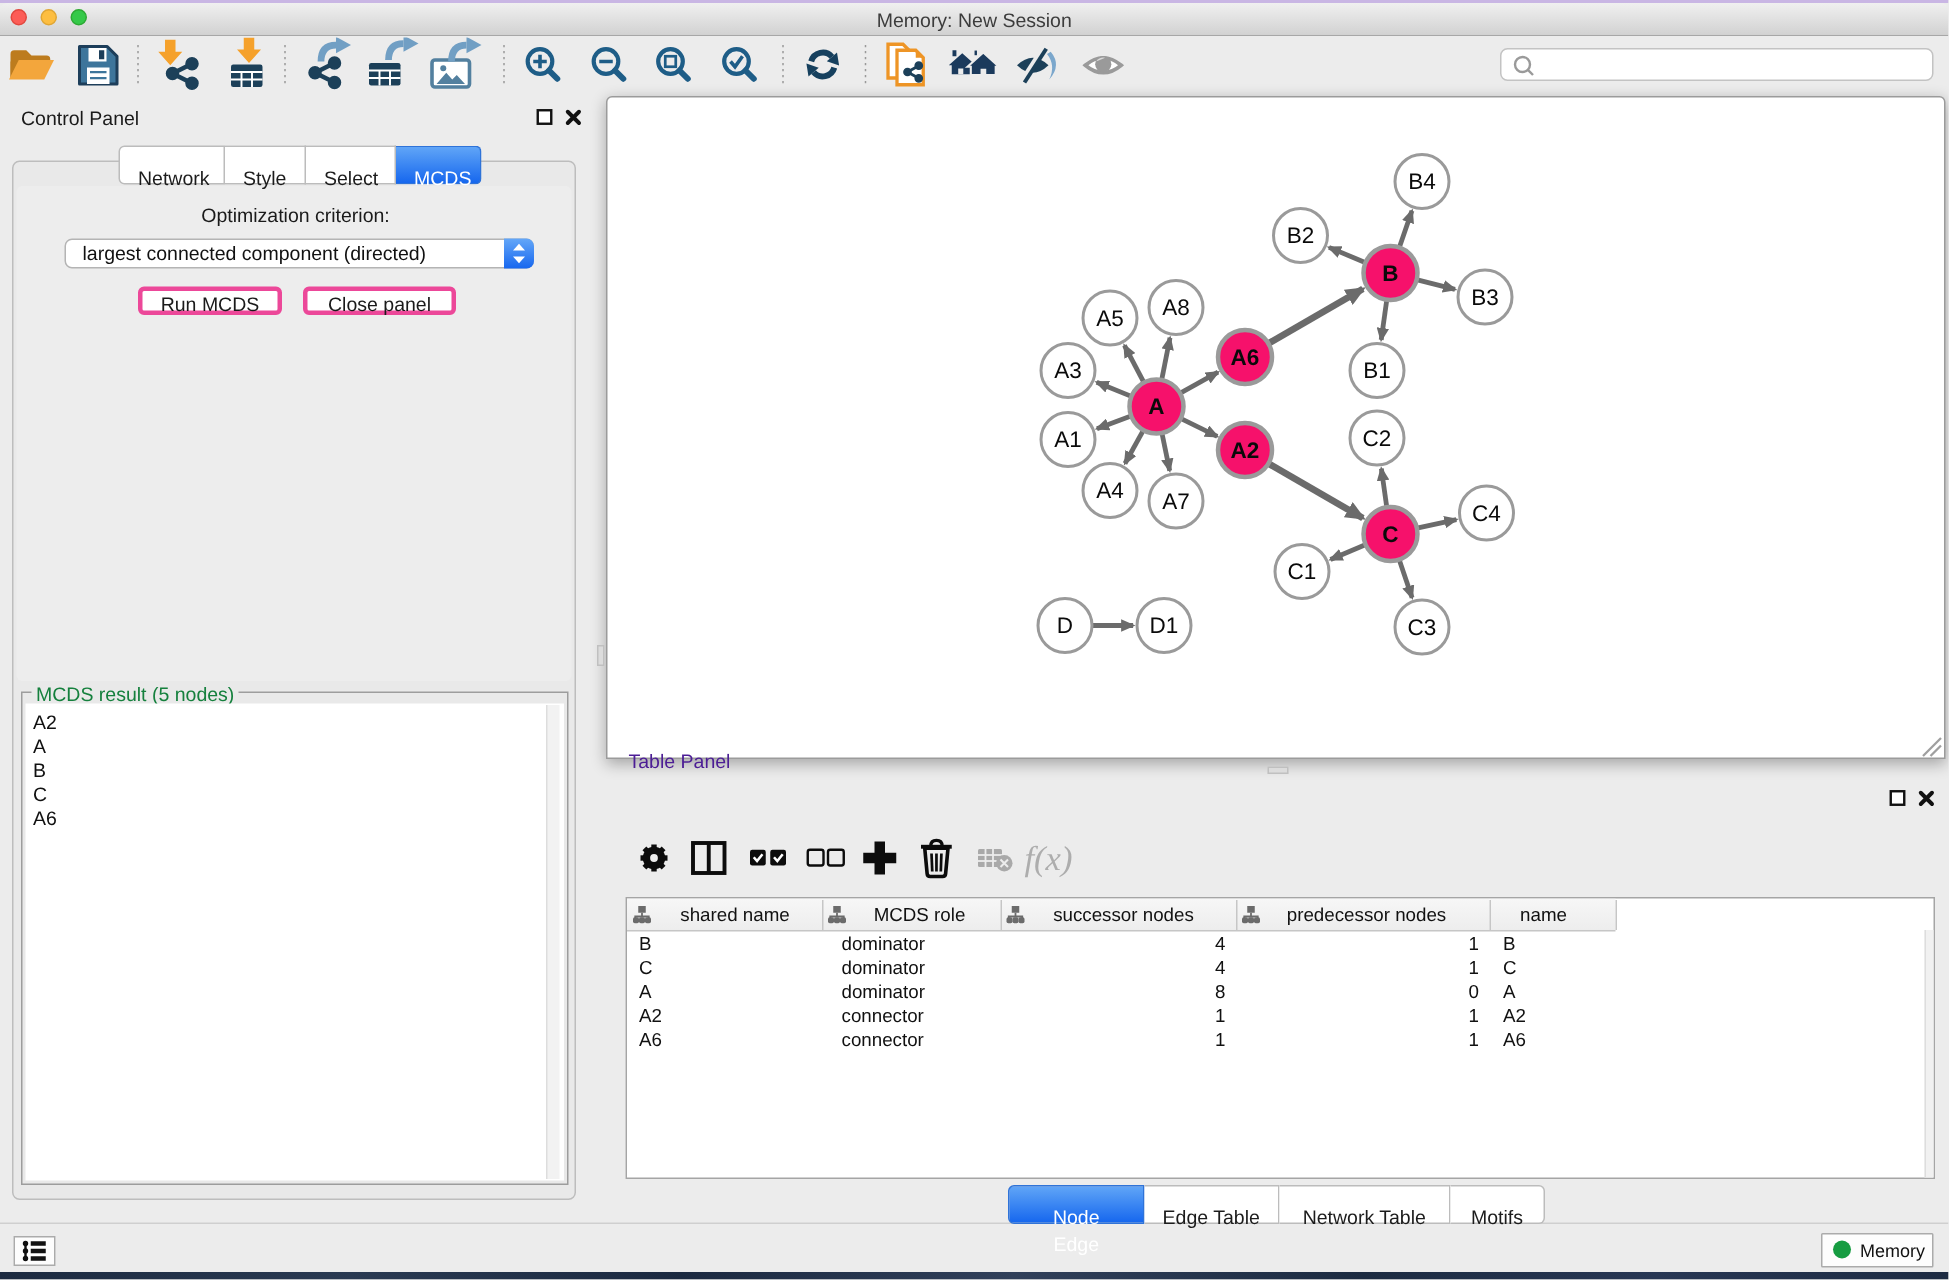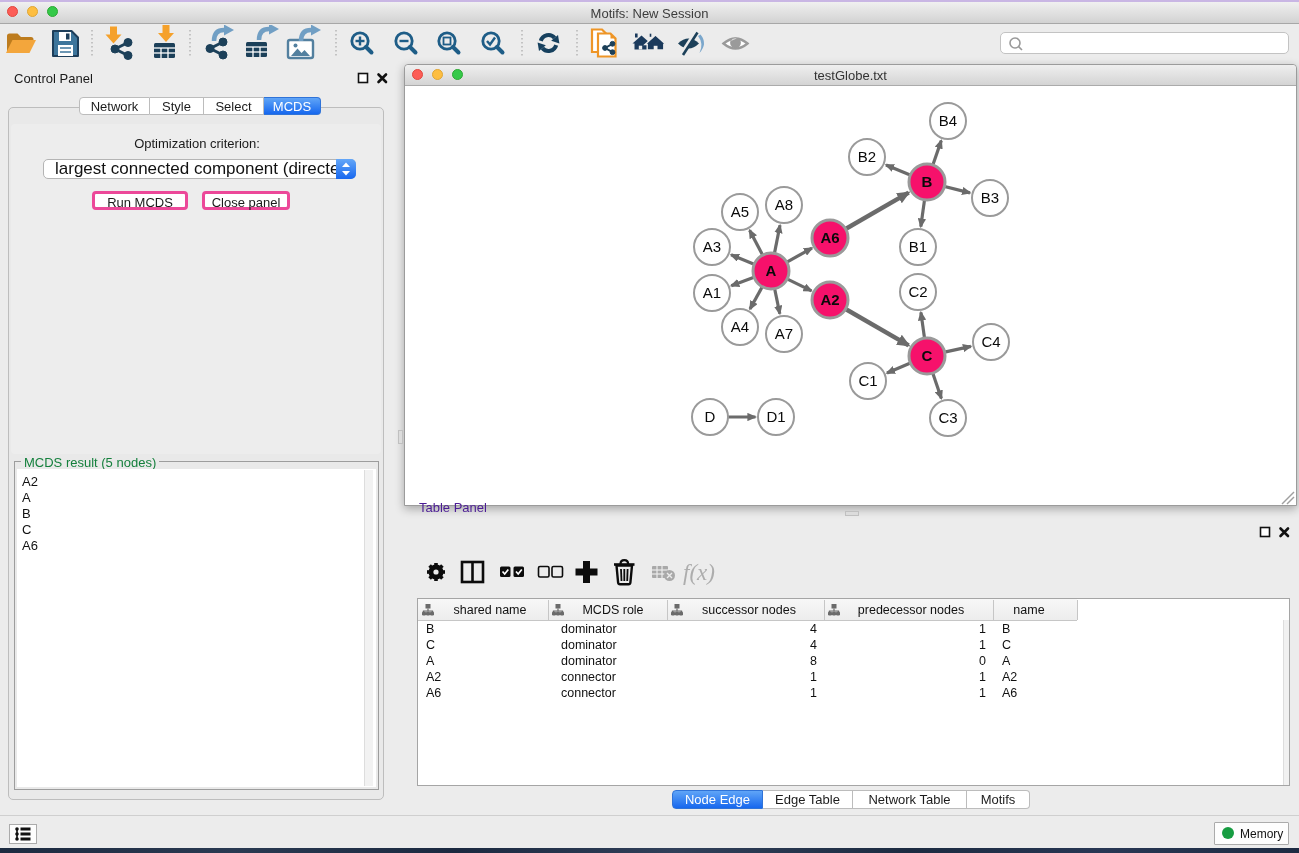--- a/index.html
+++ b/index.html
@@ -5,28 +5,28 @@
 body{position:relative;font-family:"Liberation Sans",sans-serif;background:#ececec}
 .abs{position:absolute}
 #topstrip{left:0;top:0;width:1299px;height:2px;background:#c9b6e4}
 #titlebar{left:0;top:2px;width:1299px;height:22px;background:linear-gradient(#f0f0f0,#d2d2d2);border-bottom:1px solid #a7a7a7;border-radius:5px 5px 0 0}
 .tl{border-radius:50%;width:11px;height:11px;top:4px}
 #title{width:100%;text-align:center;top:4px;font-size:13px;color:#3c3c3c}
 #toolbar{left:0;top:25px;width:1299px;height:37px;background:#ececec}
 #searchbox{left:1000px;top:7px;width:289px;height:22px;background:#fff;border:1px solid #c3c3c3;border-radius:5px}
 #cpanel-hdr{left:14px;top:71px;font-size:13px;color:#1a1a1a}
 .tabs{top:97px;height:18px;display:flex;position:absolute;z-index:6}
-.tab{height:18px;line-height:17px;font-size:13px;color:#1c1c1c;text-align:center;background:#fff;border:1px solid #bcbcbc;border-left:none;padding:0}
+.tab{height:18px;line-height:17px;font-size:13px;color:#1c1c1c;text-align:center;background:#fff;border:1px solid #bcbcbc;border-left:none;padding:12px}
 .tab.first{border-left:1px solid #bcbcbc;border-radius:4px 0 0 4px}
 .tab.last{border-radius:0 4px 4px 0}
 .tab.sel{background:linear-gradient(#60a5f7,#1667ee);color:#fff;border-color:#2f73d8}
 #cpbox{left:8px;top:107px;width:376px;height:693px;background:#e9e9e9;border:1px solid #bdbdbd;border-radius:5px}
 #cpinner{left:11px;top:124px;width:370px;height:330px;background:#ededed;border-radius:4px}
 #optlabel{left:0;top:136px;width:394px;text-align:center;font-size:13px;color:#1a1a1a}
-#dropdown{left:43px;top:159px;width:313px;height:20px;background:#fff;border:1px solid #b4b4b4;border-radius:5px;font-size:17px;color:#111;line-height:18px;padding-left:11px}
+#dropdown{left:43px;top:159px;width:313px;height:20px;background:#fff;border:1px solid #b4b4b4;border-radius:5px;font-size:13px;color:#111;line-height:18px;padding-left:11px}
 #dropbtn{right:-1px;top:-1px;width:20px;height:20px;background:linear-gradient(#64a7f8,#1767ef);border-radius:0 5px 5px 0;position:absolute}
 .btn{height:19px;background:#fff;border:3px solid #ec4899;border-radius:4px;font-size:13px;color:#1a1a1a;text-align:center;line-height:17px}
 #fieldset{left:14px;top:461px;width:365px;height:329px;border:1px solid #9d9d9d}
 #fslegend{left:6px;top:-7px;background:#e9e9e9;padding:0 3px;font-size:13px;color:#15803d;position:absolute}
 #fslist{left:2px;top:7px;width:359px;height:318px;background:#fff;position:absolute;font-size:13px;color:#111}
 #fsscroll{right:3px;top:1px;width:9px;height:316px;background:#f2f2f2;border-left:1px solid #ddd;position:absolute}
 .li{left:5px;position:absolute}
 #netwin{left:404px;top:64px;width:893px;height:442px;background:#fff;border:1px solid #9b9b9b;box-shadow:0 3px 10px rgba(0,0,0,0.3);border-radius:4px 4px 0 0}
 #nettitle{left:0;top:0;width:100%;height:21px;background:linear-gradient(#efefef,#d4d4d4);border-bottom:1px solid #ababab;border-radius:4px 4px 0 0;position:absolute}
 #nettext{width:100%;top:3px;text-align:center;font-size:13px;color:#333;position:absolute}
@@ -37,21 +37,21 @@
 #listbtn{left:9px;top:824px;width:28px;height:20px;background:#fdfdfd;border:1px solid #ababab}
 #membtn{left:1214px;top:822px;width:75px;height:23px;background:#fdfdfd;border:1px solid #ababab;border-radius:1px}
 #botstrip{left:0;top:848px;width:1299px;height:5px;background:linear-gradient(90deg,#1c2a40,#2a3a52 18%,#1b2940 35%,#31405a 52%,#1c2b41 70%,#283754 85%,#1d2b42)}
 </style></head>
 <body>
 <div class="abs" id="topstrip"></div>
 <div class="abs" id="titlebar">
   <div class="abs tl" style="left:7px;background:#fc5d57;border:1px solid #e1483f"></div>
   <div class="abs tl" style="left:27px;background:#fdbe41;border:1px solid #e0a634"></div>
   <div class="abs tl" style="left:47px;background:#35c949;border:1px solid #2da934"></div>
-  <div class="abs" id="title">Motifs: New Session</div>
+  <div class="abs" id="title">Memory: New Session</div>
 </div>
 <div class="abs" id="toolbar">
 <svg width="1299" height="37" viewBox="0 25 1299 37" style="position:absolute;left:0;top:0">
 <defs>
 <g id="sharegl">
           <line x1="0" y1="6.5" x2="13" y2="0" stroke-width="3"></line>
           <line x1="0" y1="6.5" x2="13" y2="13" stroke-width="3"></line>
           <circle cx="0" cy="6.5" r="4"></circle>
           <circle cx="13" cy="0" r="4"></circle>
           <circle cx="13" cy="13" r="4"></circle>
@@ -193,39 +193,33 @@
 <div class="abs" id="cpbox"></div>
 <div class="abs" id="cpinner"></div>
 <div class="abs" id="optlabel">Optimization criterion:</div>
 <div class="abs" id="dropdown">largest connected component (directed)
   <div id="dropbtn"><svg width="20" height="20">
         <path d="M6,8 l4,-4.5 l4,4.5 z" fill="#fff"></path>
         <path d="M6,12 l4,4.5 l4,-4.5 z" fill="#fff"></path>
       </svg></div>
 </div>
 <div class="abs btn" style="left:92px;top:191px;width:96px">Run MCDS</div>
-<div class="abs btn" style="left:202px;top:191px;width:88px">Close panel</div>
+<div class="abs btn" style="left:202px;top:191px;width:102px">Close panel</div>
 <div class="abs" id="fieldset">
   <div id="fslegend">MCDS result (5 nodes)</div>
   <div id="fslist">
     <div class="li" style="top:5px">A2</div>
     <div class="li" style="top:21px">A</div>
     <div class="li" style="top:37px">B</div>
     <div class="li" style="top:53px">C</div>
     <div class="li" style="top:69px">A6</div>
     <div id="fsscroll"></div>
   </div>
 </div>
 <div class="abs" id="netwin">
-  <div id="nettitle">
-    <div class="abs tl" style="left:7px;top:4px;background:#fc5d57;border:1px solid #e1483f"></div>
-    <div class="abs tl" style="left:27px;top:4px;background:#fdbe41;border:1px solid #e0a634"></div>
-    <div class="abs tl" style="left:47px;top:4px;background:#35c949;border:1px solid #2da934"></div>
-    <div id="nettext">testGlobe.txt</div>
-  </div>
   <svg width="891" height="419" viewBox="405 86 891 419" style="position:absolute;left:0;top:21px">
     <defs>
         <marker id="arw" markerWidth="3" markerHeight="2.6" refX="2.5" refY="1.3" orient="auto">
           <path d="M0,0 L3,1.3 L0,2.6 z" fill="#6b6b6b"></path>
         </marker>
       </defs>
     <g stroke="#6b6b6b">
 <line x1="765.9" y1="261.3" x2="749.6" y2="230.2" stroke-width="3.2" marker-end="url(#arw)"></line>
 <line x1="773.1" y1="260.2" x2="780.0" y2="225.2" stroke-width="3.2" marker-end="url(#arw)"></line>
 <line x1="760.8" y1="266.9" x2="731.1" y2="254.8" stroke-width="3.2" marker-end="url(#arw)"></line>

